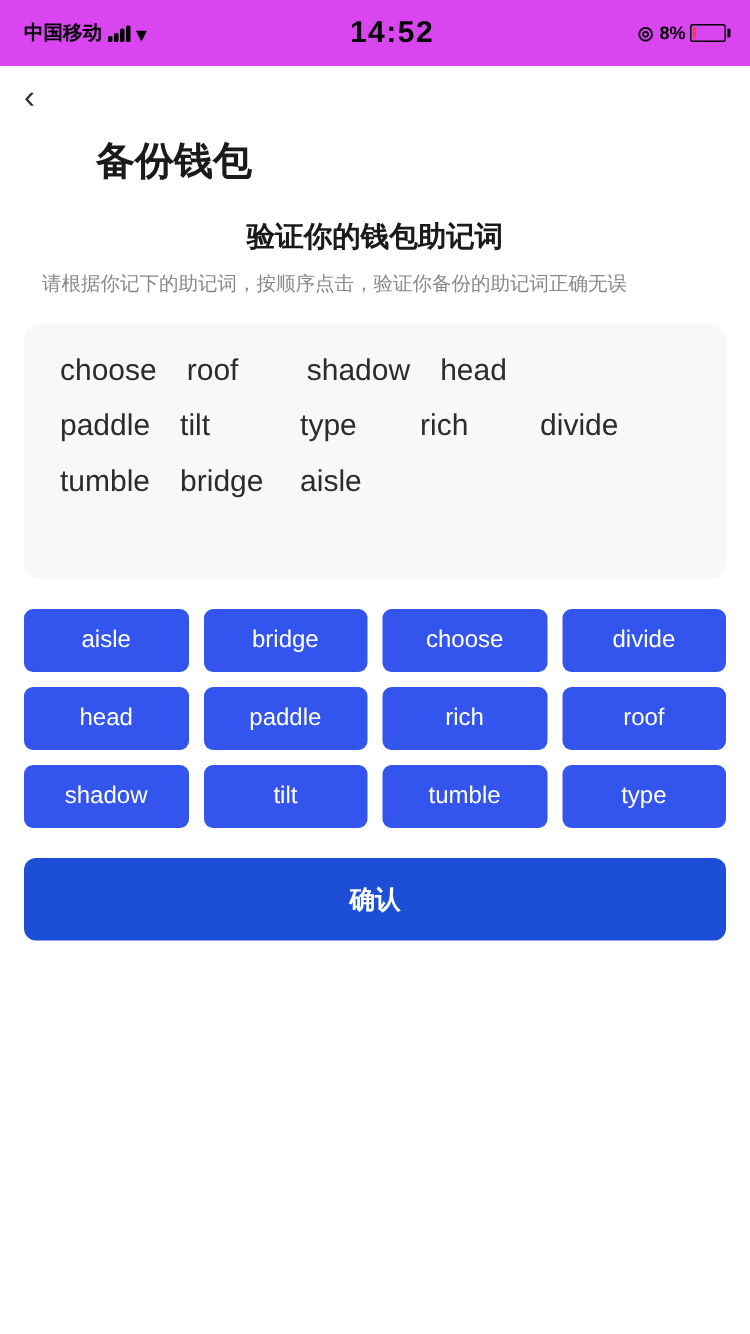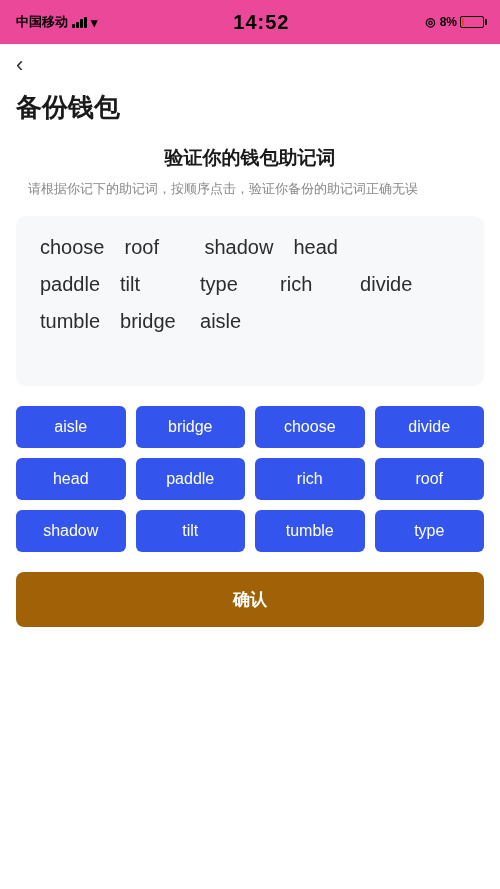--- a/index.html
+++ b/index.html
@@ -9,21 +9,21 @@
       min-height: 889px;
       background: #ffffff;
       font-family: -apple-system, 'PingFang SC', 'Helvetica Neue', sans-serif;
       position: relative;
     }
 
     
     .status-bar {
       width: 100%;
       height: 44px;
-      background: #ec4899;
+      background: #d946ef;
       display: flex;
       align-items: center;
       justify-content: space-between;
       padding: 18px 16px;
       font-size: 13px;
       font-weight: 600;
     }
     .status-left {
       display: flex;
       align-items: center;
@@ -99,20 +99,21 @@
       color: #333;
       line-height: 1;
     }
 
     
     .page-title {
       font-size: 26px;
       font-weight: 700;
       color: #1a1a1a;
       padding: 8px 16px 20px 16px;
+      margin-left: 48px;
     }
 
     
     .section-title {
       text-align: center;
       font-size: 19px;
       font-weight: 600;
       color: #1a1a1a;
       margin-bottom: 8px;
     }
@@ -171,21 +172,21 @@
       font-weight: 500;
       cursor: pointer;
     }
 
     
     .confirm-btn-wrap {
       padding: 0 16px 30px 16px;
     }
     .confirm-btn {
       width: 100%;
-      background: #a16207;
+      background: #1d4ed8;
       color: #fff;
       border: none;
       border-radius: 8px;
       padding: 16px;
       font-size: 17px;
       font-weight: 600;
       cursor: pointer;
       text-align: center;
     }
   </style>

